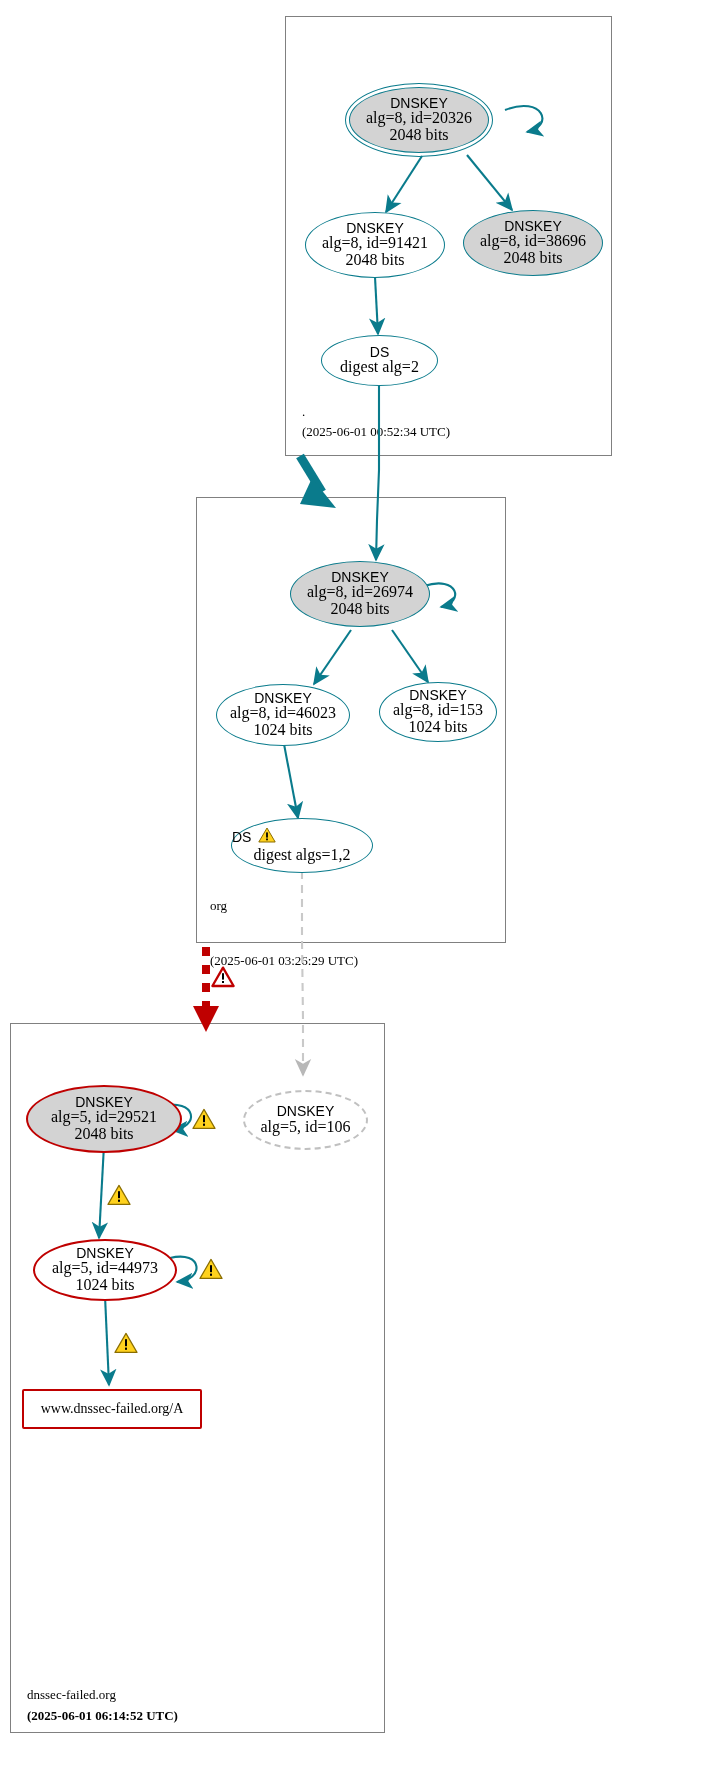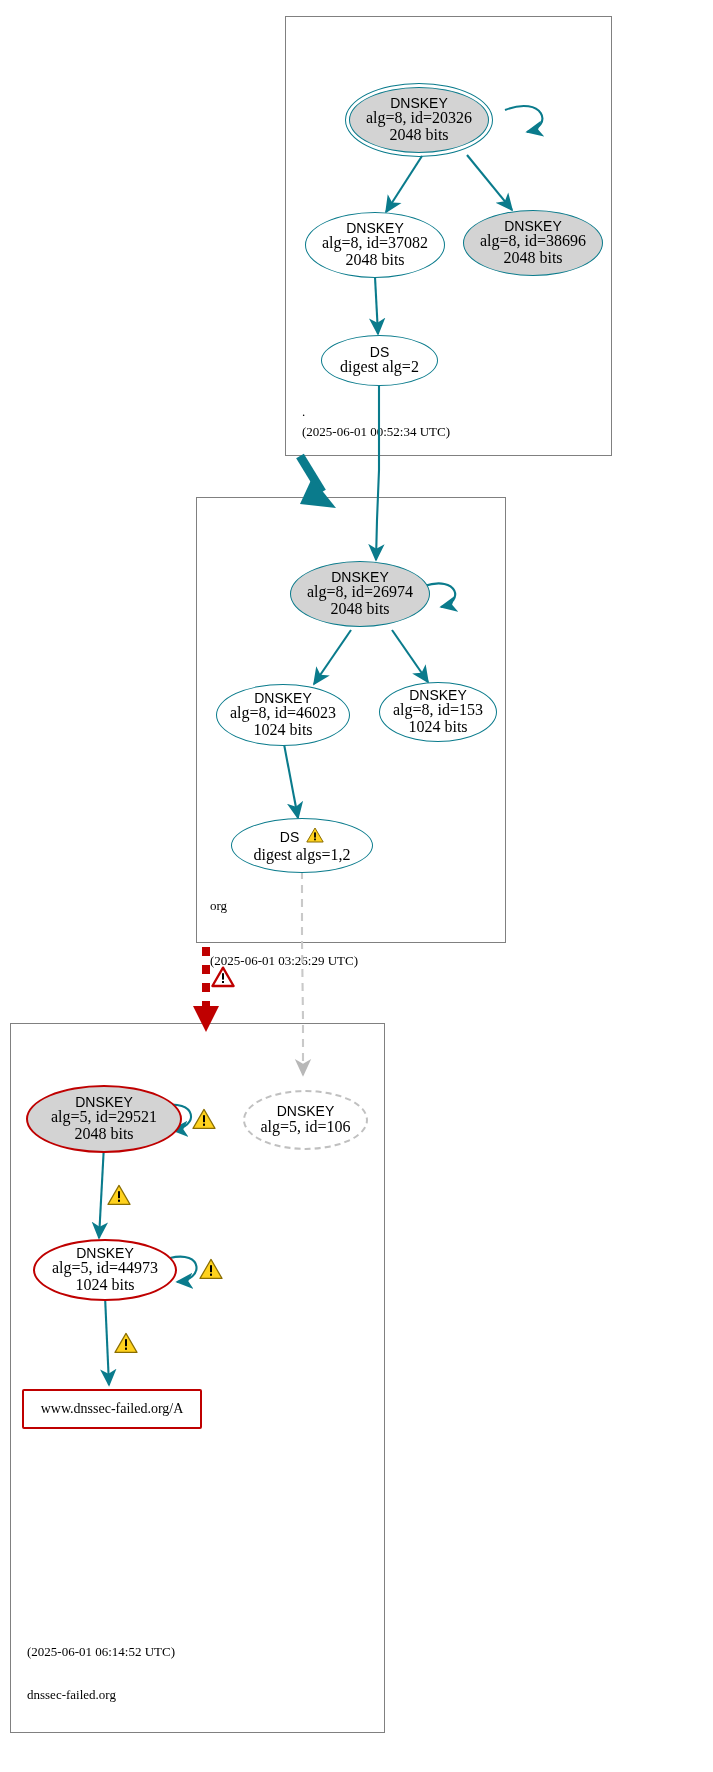--- a/index.html
+++ b/index.html
@@ -3,21 +3,21 @@
 <meta charset="utf-8">
 <style>
   html,body{margin:0;padding:0;background:#ffffff;}
   body{width:713px;height:1772px;position:relative;
        font-family:"Liberation Serif",serif;color:#000;}
   #canvas{position:absolute;left:0;top:0;width:713px;height:1772px;}
   .zone-box{position:absolute;border:1px solid #808080;background:#ffffff;box-sizing:border-box;}
   .zone-label{position:absolute;font-family:"Liberation Serif",serif;font-size:13px;color:#000;white-space:nowrap;}
   .zone-time{position:absolute;font-family:"Liberation Serif",serif;font-size:13px;color:#000;white-space:nowrap;}
   .node{position:absolute;box-sizing:border-box;display:flex;flex-direction:column;
-        align-items:center;justify-content:center;text-align:center;line-height:1.06;}
+        justify-content:center;text-align:center;line-height:1.06;}
   .ell{border-radius:50%;}
   .n-title{font-family:"Liberation Sans",sans-serif;font-size:14px;}
   .n-sub{font-family:Liberation Serif, serif;font-size:16px;}
   .rect-node{position:absolute;box-sizing:border-box;display:flex;align-items:center;
              justify-content:center;text-align:center;
              font-family:Liberation Serif, serif;font-size:14px;
              border:2px solid #bf0000;border-radius:2px;background:#fff;color:#000;}
   svg.layer{position:absolute;left:0;top:0;width:713px;height:1772px;overflow:visible;}
   .warn{position:absolute;}
   .sep-outer{position:absolute;border:1.6px solid #0a7b8c;border-radius:50%;box-sizing:border-box;}
@@ -30,21 +30,21 @@
   <div class="zone-box" style="left:285px;top:16px;width:327px;height:440px;"></div>
   <div class="zone-label" style="left:302px;top:404px;">.</div>
   <div class="zone-time" style="left:302px;top:424px;">(2025-06-01 00:52:34 UTC)</div>
 
   <div class="zone-box" style="left:196px;top:497px;width:310px;height:446px;"></div>
   <div class="zone-label" style="left:210px;top:898px;">org</div>
   <div class="zone-time" style="left:210px;top:919px;margin-top:34px;">(2025-06-01 03:26:29 UTC)</div>
 
   <div class="zone-box" style="left:10px;top:1023px;width:375px;height:710px;"></div>
   <div class="zone-label" style="left:27px;top:1687px;">dnssec-failed.org</div>
-  <div class="zone-time" style="left:27px;top:1644px;">(2025-06-01 06:14:52 UTC)</div>
+  <div class="zone-time" style="left:27px;top:1708px;font-weight:bold;">(2025-06-01 06:14:52 UTC)</div>
 
   <svg class="layer" viewBox="0 0 713 1772">
     <defs>
       <marker id="ah-teal" markerWidth="9" markerHeight="9" refX="7.6" refY="4.5" orient="auto">
         <path d="M0,0.6 L8.4,4.5 L0,8.4 L2.2,4.5 Z" fill="#0a7b8c"></path>
       </marker>
       <marker id="ah-teal-sm" markerWidth="8" markerHeight="8" refX="6.8" refY="4" orient="auto">
         <path d="M0,0.6 L7.4,4 L0,7.4 L2,4 Z" fill="#0a7b8c"></path>
       </marker>
       <marker id="ah-gray" markerWidth="9" markerHeight="9" refX="7.6" refY="4.5" orient="auto">
@@ -121,21 +121,21 @@
 
   <div class="sep-outer" style="left:345px;top:83px;width:148px;height:74px;"></div>
   <div class="node ell" style="left:349px;top:87px;width:140px;height:66px;background:#d3d3d3;border:1.8px solid #0a7b8c;">
     <div class="n-title">DNSKEY</div>
     <div class="n-sub">alg=8, id=20326</div>
     <div class="n-sub">2048 bits</div>
   </div>
 
   <div class="node ell" style="left:305px;top:212px;width:140px;height:66px;background:#ffffff;border:1.8px solid #0a7b8c;">
     <div class="n-title">DNSKEY</div>
-    <div class="n-sub">alg=8, id=37082</div>
+    <div class="n-sub">alg=8, id=91421</div>
     <div class="n-sub">2048 bits</div>
   </div>
 
   <div class="node ell" style="left:463px;top:210px;width:140px;height:66px;background:#d3d3d3;border:1.8px solid #0a7b8c;">
     <div class="n-title">DNSKEY</div>
     <div class="n-sub">alg=8, id=38696</div>
     <div class="n-sub">2048 bits</div>
   </div>
 
   <div class="node ell" style="left:321px;top:335px;width:117px;height:51px;background:#ffffff;border:1.8px solid #0a7b8c;">

